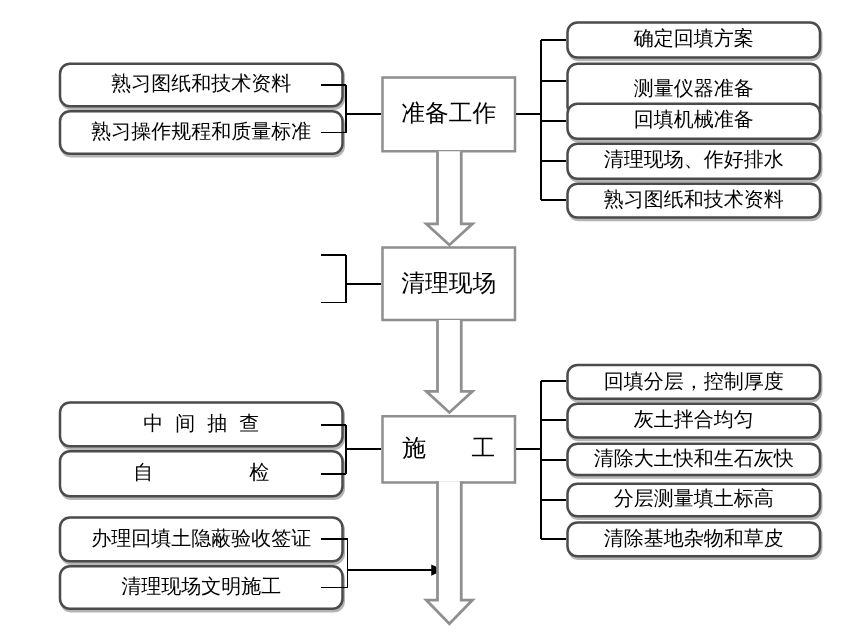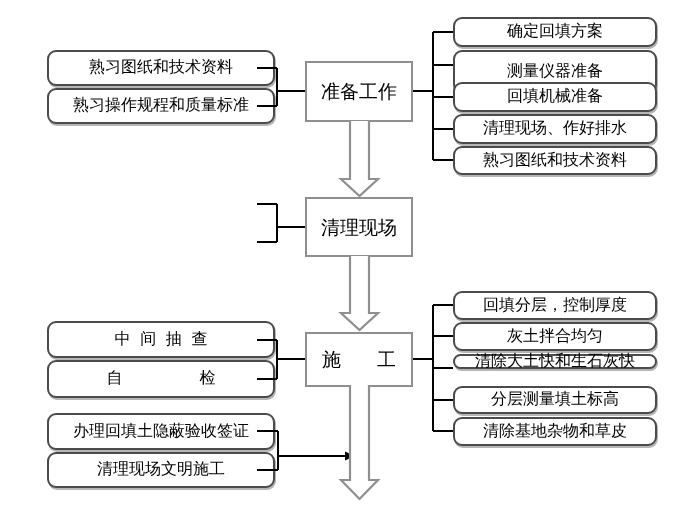--- a/index.html
+++ b/index.html
@@ -59,21 +59,21 @@
   <div class="rbox lw" style="top:452px;height:36px">清理现场文明施工</div>
 
   <div class="rbox rw" style="top:17px;height:30px">确定回填方案</div>
   <div class="rbox rw" style="top:50px;height:44px">测量仪器准备</div>
   <div class="rbox rw" style="top:82px;height:30px">回填机械准备</div>
   <div class="rbox rw" style="top:114px;height:30px">清理现场、作好排水</div>
   <div class="rbox rw" style="top:146px;height:29px">熟习图纸和技术资料</div>
 
   <div class="rbox rw" style="top:291px;height:29px">回填分层，控制厚度</div>
   <div class="rbox rw" style="top:322px;height:29px">灰土拌合均匀</div>
-  <div class="rbox rw" style="top:354px;height:15px">清除大土快和生石灰快</div>
+  <div class="rbox rw" style="top:354px;height:27px">清除大土快和生石灰快</div>
   <div class="rbox rw" style="top:386px;height:28px">分层测量填土标高</div>
   <div class="rbox rw" style="top:417px;height:29px">清除基地杂物和草皮</div>
 
   <svg id="wires" viewBox="0 0 684 506" xmlns="http://www.w3.org/2000/svg">
 
     <path shape-rendering="crispEdges" d="M257 68 H277 M257 106 H277 M277 68 V106 M277 91 H305" stroke="#000" stroke-width="1.3" fill="none"></path>
     <path shape-rendering="crispEdges" d="M257 204 H277 M257 242 H277 M277 204 V242 M277 227 H305" stroke="#000" stroke-width="1.3" fill="none"></path>
     <path shape-rendering="crispEdges" d="M257 340 H277 M257 379 H277 M277 340 V379 M277 359 H305" stroke="#000" stroke-width="1.3" fill="none"></path>
     <path shape-rendering="crispEdges" d="M257 431 H278 M257 470 H278 M278 431 V470 M278 456 H346" stroke="#000" stroke-width="1.3" fill="none"></path>
     <polygon points="355,456 345,451.5 345,460.5" fill="#000"></polygon>

